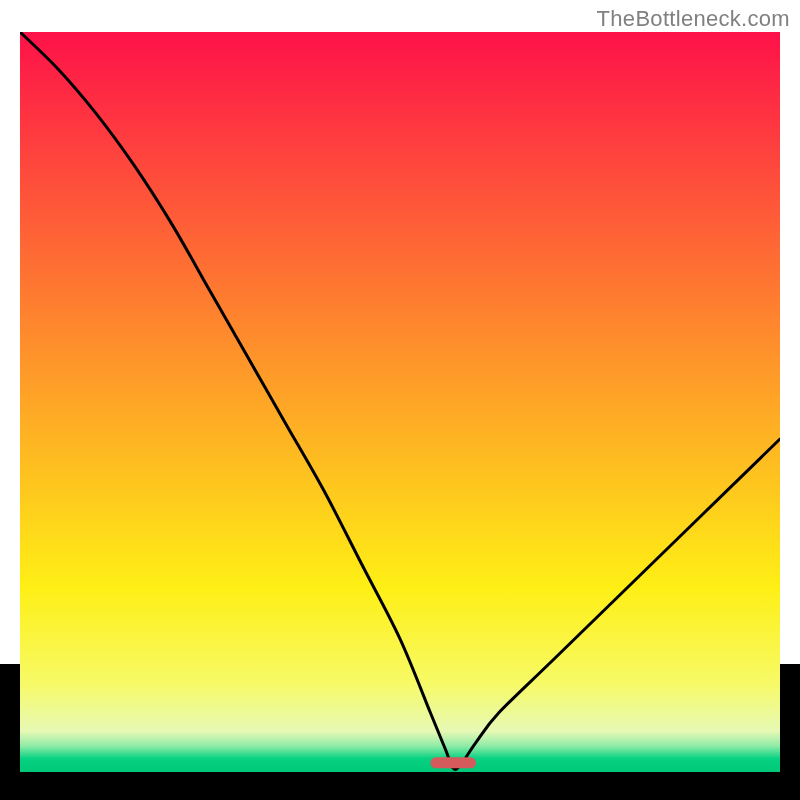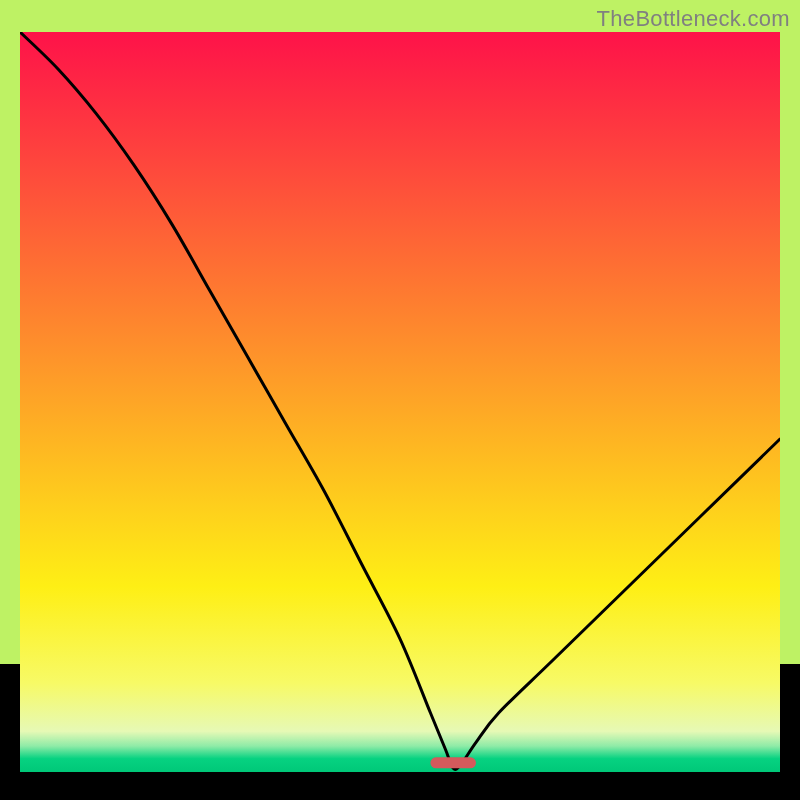--- a/index.html
+++ b/index.html
@@ -8,21 +8,21 @@
     width: 800px;
     height: 800px;
     background: #000;
     overflow: hidden;
     font-family: Arial, Helvetica, sans-serif;
   }
   .frame {
     position: relative;
     width: 800px;
     height: 664px;
-    background: #bef264;
+    background: #ffffff;
   }
   .watermark {
     position: absolute;
     top: 6px;
     right: 10px;
     color: #808080;
     font-size: 22px;
     font-weight: 500;
     letter-spacing: 0.3px;
     z-index: 30;

